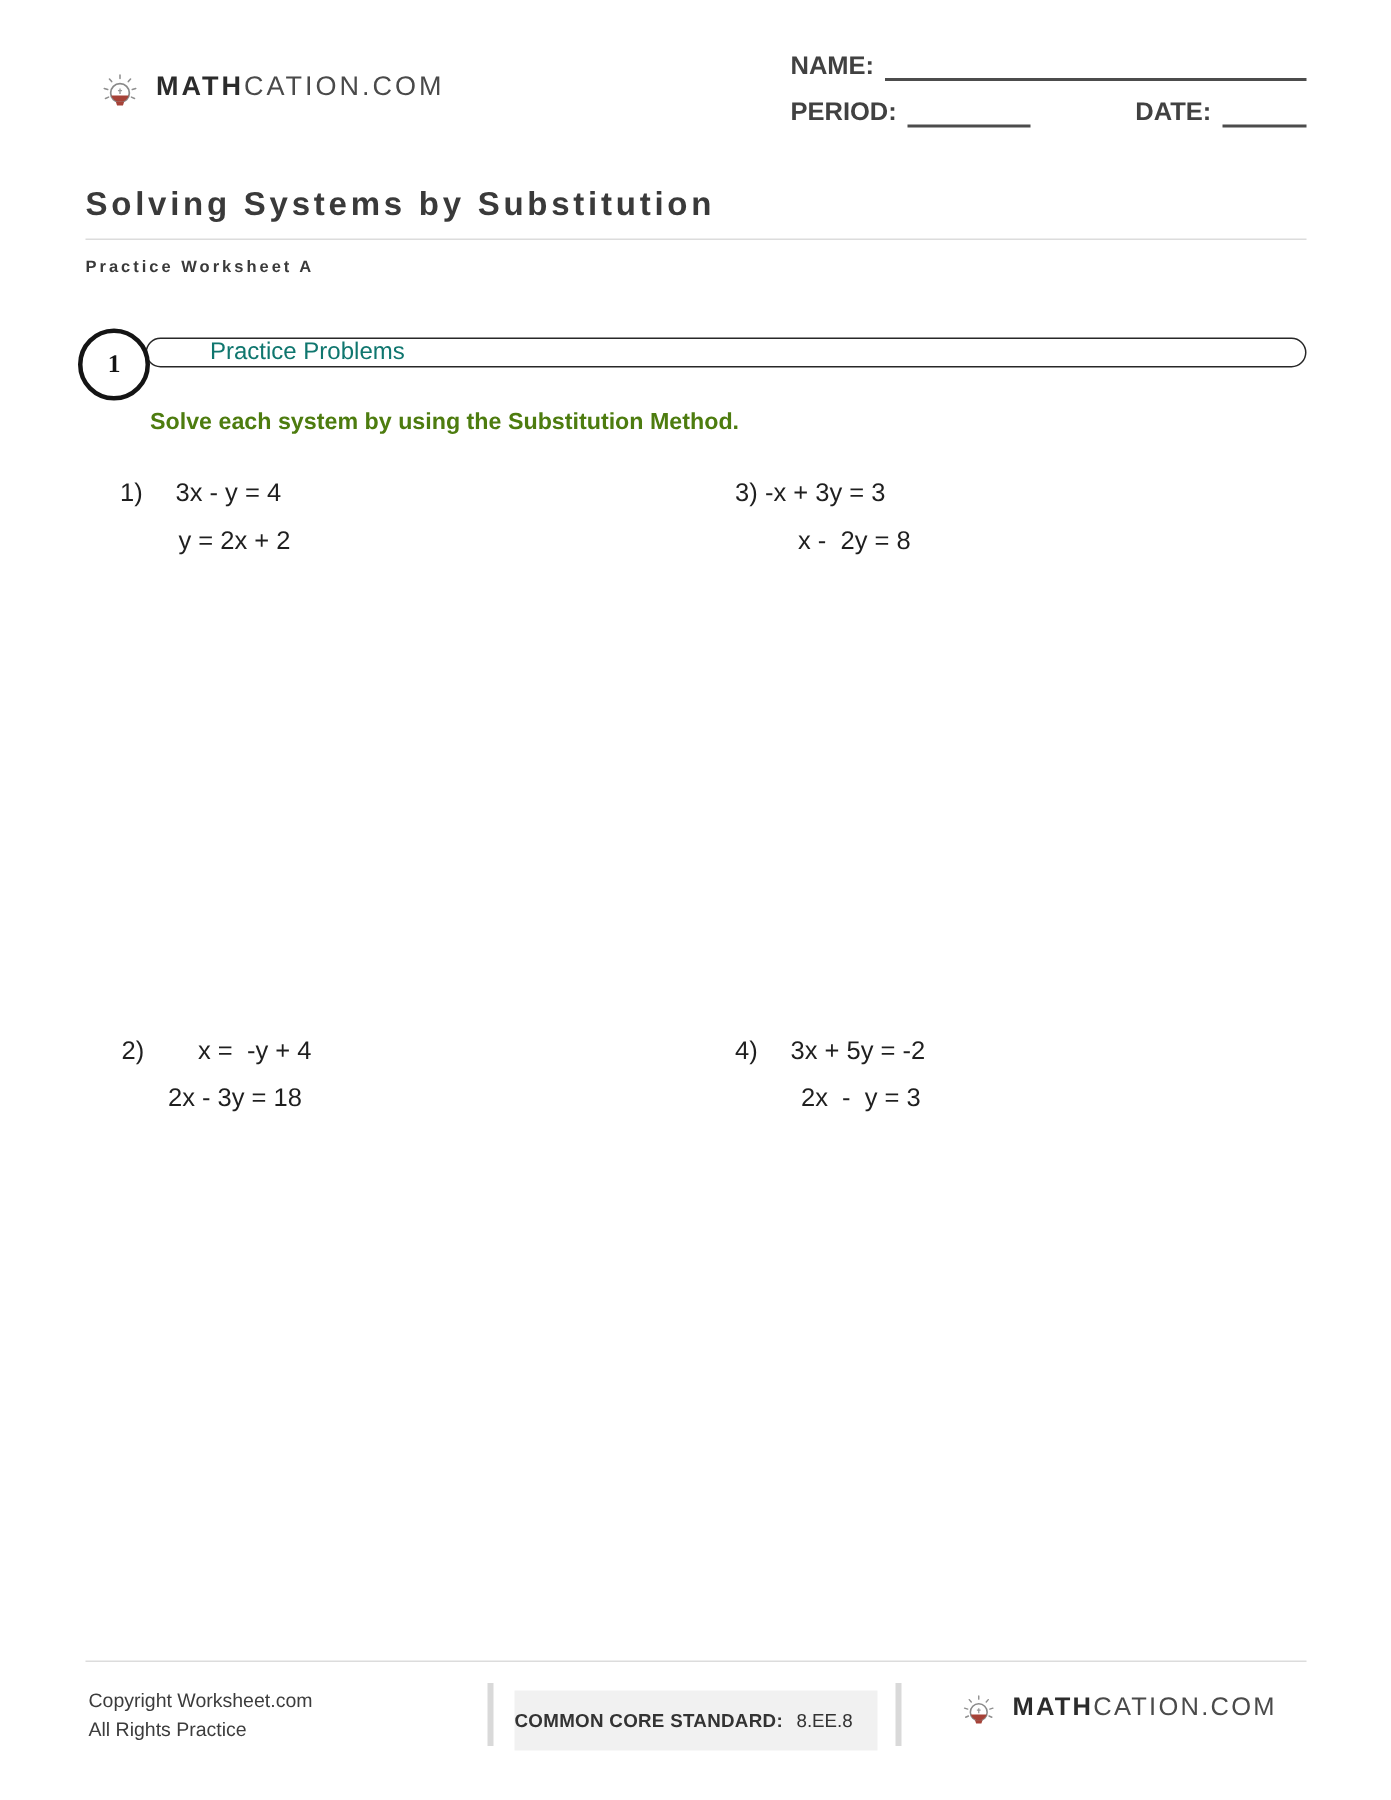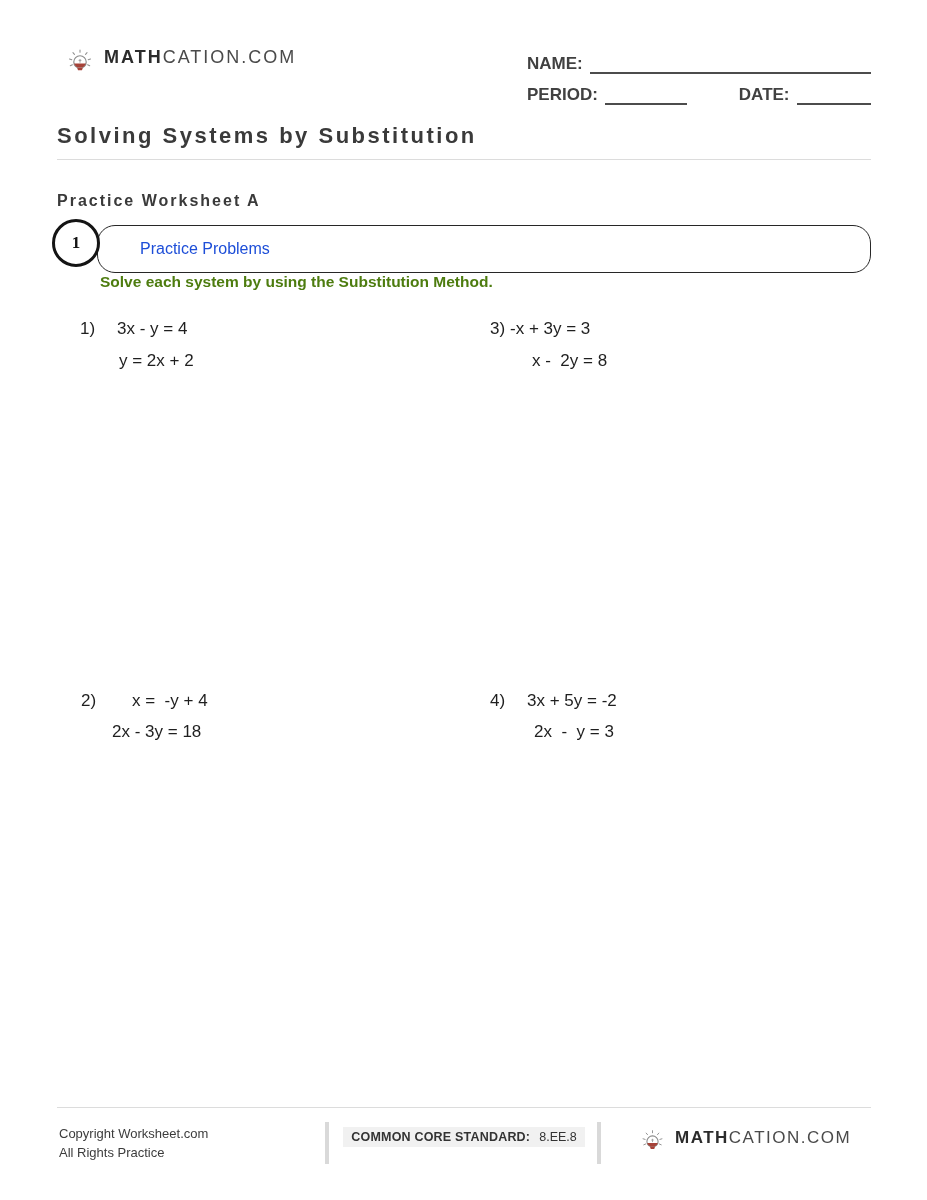--- a/index.html
+++ b/index.html
@@ -18,39 +18,39 @@
   .logo { display: flex; gap: 10px; }
   .logo svg { display: block; }
   .logo-text { font-size: 18px; letter-spacing: 2px; color: #4a4a4a; white-space: nowrap; }
   .logo-text .b { font-weight: bold; color: #2b2b2b; }
   .header-logo { position: absolute; left: 66px; top: 47px; }
   .footer-logo { position: absolute; left: 640px; top: 1128px; }
   .footer-logo .logo-text { font-size: 17px; letter-spacing: 1.5px; }
 
   
   .fields { position: absolute; left: 527px; top: 34px; width: 344px; }
-  .field-row { display: flex; align-items: flex-end; font-weight: bold; font-size: 17px; color: #414141; margin-top: 20px; }
+  .field-row { display: flex; align-items: flex-end; font-weight: bold; font-size: 17px; color: #414141; }
   .field-row.second { margin-top: 11px; }
   .blank { border-bottom: 2px solid #4c4c4c; height: 20px; }
   .blank.grow { flex: 1; margin-left: 7px; }
   .blank.period { width: 82px; margin-left: 7px; }
-  .date-label { margin-left: 52px; }
+  .date-label { margin-left: 70px; }
 
   
   .title { position: absolute; left: 57px; top: 123px; font-size: 22px; font-weight: bold; letter-spacing: 2.5px; color: #3a3a3a; }
   .rule { position: absolute; left: 57px; width: 814px; border-top: 1px solid #dcdcdc; }
   .rule.under-title { top: 159px; }
-  .subtitle { position: absolute; left: 57px; top: 172px; font-size: 16px; font-weight: bold; letter-spacing: 2px; color: #3a3a3a; margin-top: 20px; }
+  .subtitle { position: absolute; left: 57px; top: 172px; font-size: 11px; font-weight: bold; letter-spacing: 2px; color: #3a3a3a; }
 
   
   .section-pill {
-    position: absolute; left: 97px; top: 225px; width: 774px; height: 48px;
+    position: absolute; left: 97px; top: 225px; width: 774px; height: 20px;
     border: 1.5px solid #272727; border-radius: 18px; background: #ffffff;
     display: flex; align-items: center; padding-left: 42px;
-    font-size: 16px; color: #1d4ed8;
+    font-size: 16px; color: #0f766e;
   }
   .section-num {
     position: absolute; left: 52px; top: 219px; width: 48px; height: 48px;
     border: 3px solid #141414; border-radius: 50%; background: #ffffff;
     display: flex; align-items: center; justify-content: center;
     font-family: "Liberation Serif", serif; font-weight: bold; font-size: 17px; color: #141414;
     z-index: 2;
   }
   .instructions { position: absolute; left: 100px; top: 273px; font-size: 15.5px; font-weight: bold; color: #4d7c0f; }
 
@@ -63,22 +63,22 @@
   .p2 { left: 81px; top: 691px; }  .p2 .eq1 { left: 51px; top: 0; } .p2 .eq2 { left: 31px; top: 31px; }
   .p4 { left: 490px; top: 691px; } .p4 .eq1 { left: 37px; top: 0; } .p4 .eq2 { left: 44px; top: 31px; }
 
   
   .rule.footer-rule { top: 1107px; }
   .copyright { position: absolute; left: 59px; top: 1124px; font-size: 13px; color: #3c3c3c; line-height: 1.48; }
   .vbar { position: absolute; top: 1122px; width: 4px; height: 42px; background: #d9d9d9; }
   .vbar.left { left: 325px; }
   .vbar.right { left: 597px; }
   .standard-box {
-    position: absolute; left: 343px; top: 1127px; width: 242px; height: 20px;
-    background: #f1f1f1; display: flex; align-items: center; justify-content: center; gap: 9px;
+    position: absolute; left: 343px; top: 1127px; width: 242px; height: 40px;
+    background: #f1f1f1; display: flex; align-items: center; justify-content: flex-start; gap: 9px;
     font-size: 12.5px; color: #333333; white-space: nowrap;
   }
   .standard-box .lbl { font-weight: bold; letter-spacing: 0.2px; }
 </style>
 </head>
 <body>
 
 <div class="page">
 
   <div class="logo header-logo">

